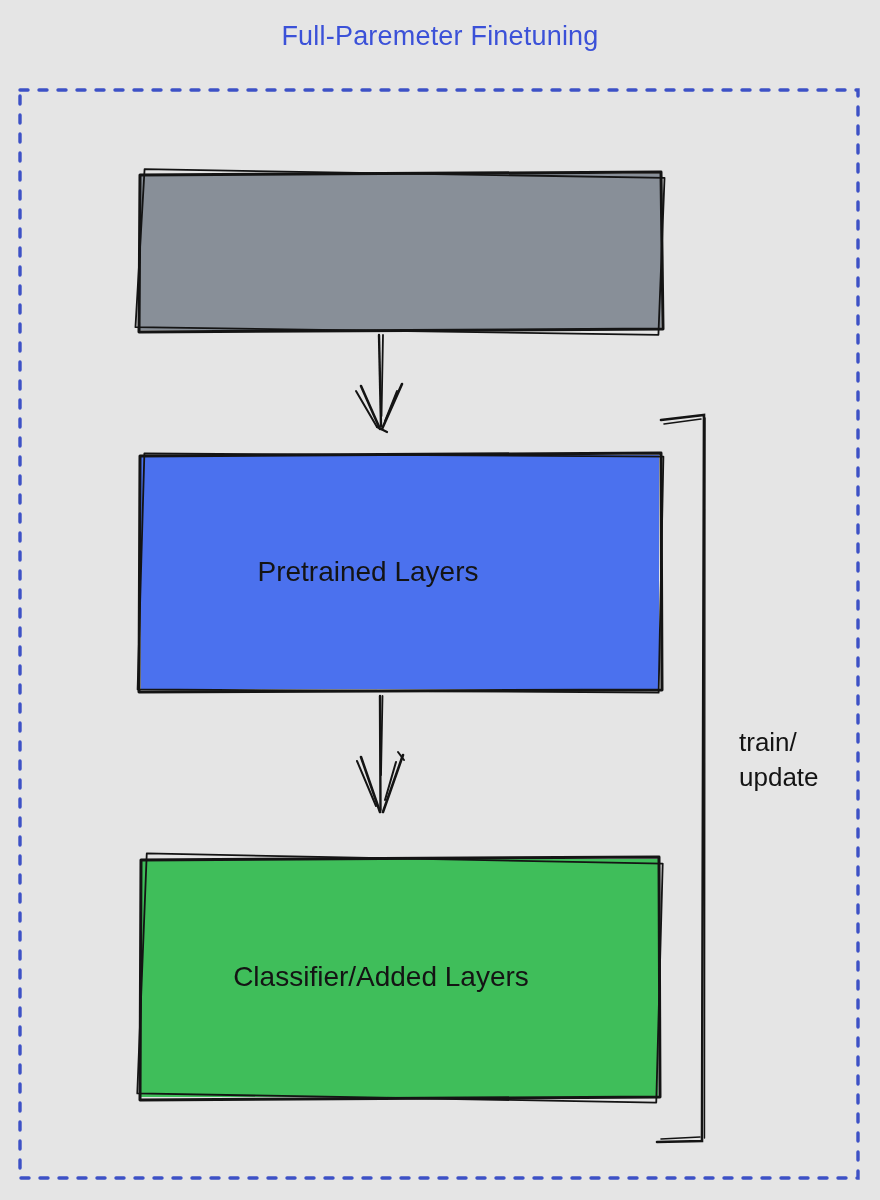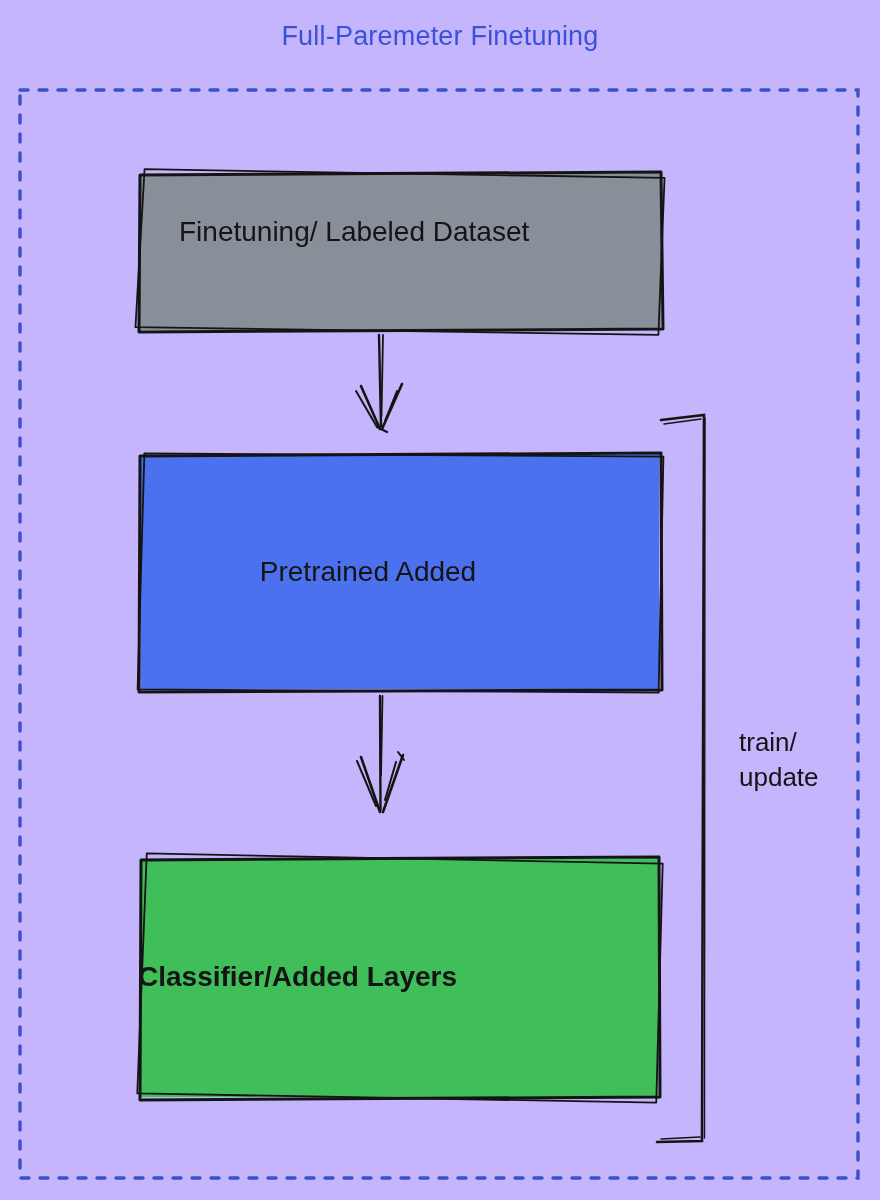--- a/index.html
+++ b/index.html
@@ -5,21 +5,21 @@
   html, body {
     margin: 0;
     padding: 0;
     background: #ffffff;
     font-family: "Liberation Sans", "DejaVu Sans", sans-serif;
   }
   #stage {
     position: relative;
     width: 880px;
     height: 1200px;
-    background: #c4b5fd;
+    background: #e5e5e5;
     overflow: hidden;
   }
   #diagram-svg {
     position: absolute;
     left: 0;
     top: 0;
   }
   .title {
     position: absolute;
     left: 0;
@@ -43,21 +43,21 @@
   .label-pretrained {
     left: 138px;
     top: 556px;
     width: 460px;
     text-align: center;
   }
   .label-classifier {
     left: 138px;
     top: 961px;
     width: 486px;
-    font-weight: bold;
+    text-align: center;
   }
   .label-train-update {
     position: absolute;
     left: 739px;
     top: 725px;
     font-size: 26px;
     line-height: 35px;
     color: #141414;
     white-space: pre-line;
   }
@@ -112,22 +112,21 @@
     </g>
 
     <g fill="none" stroke-linecap="round" stroke="#141414">
       <path d="M661,420 L704,415 L702,1141 L657,1142" stroke-width="2.6"></path>
       <path d="M664,424 L701,419" stroke-width="1.6"></path>
       <path d="M705,418 L704.5,1138" stroke-width="1.4"></path>
       <path d="M700,1137 L661,1139" stroke-width="1.6"></path>
     </g>
   </svg>
 
-  <div class="box-label label-dataset" style="color: rgb(20, 20, 20);">Finetuning/ Labeled Dataset</div>
 
-  <div class="box-label label-pretrained" style="color: rgb(20, 20, 20);">Pretrained Added</div>
+  <div class="box-label label-pretrained" style="color: rgb(20, 20, 20);">Pretrained Layers</div>
 
   <div class="box-label label-classifier" style="color: rgb(20, 20, 20);">Classifier/Added Layers</div>
 
   <div class="label-train-update" style="color: rgb(20, 20, 20);">train/
 update</div>
 
 </div>
 
 </body></html>

